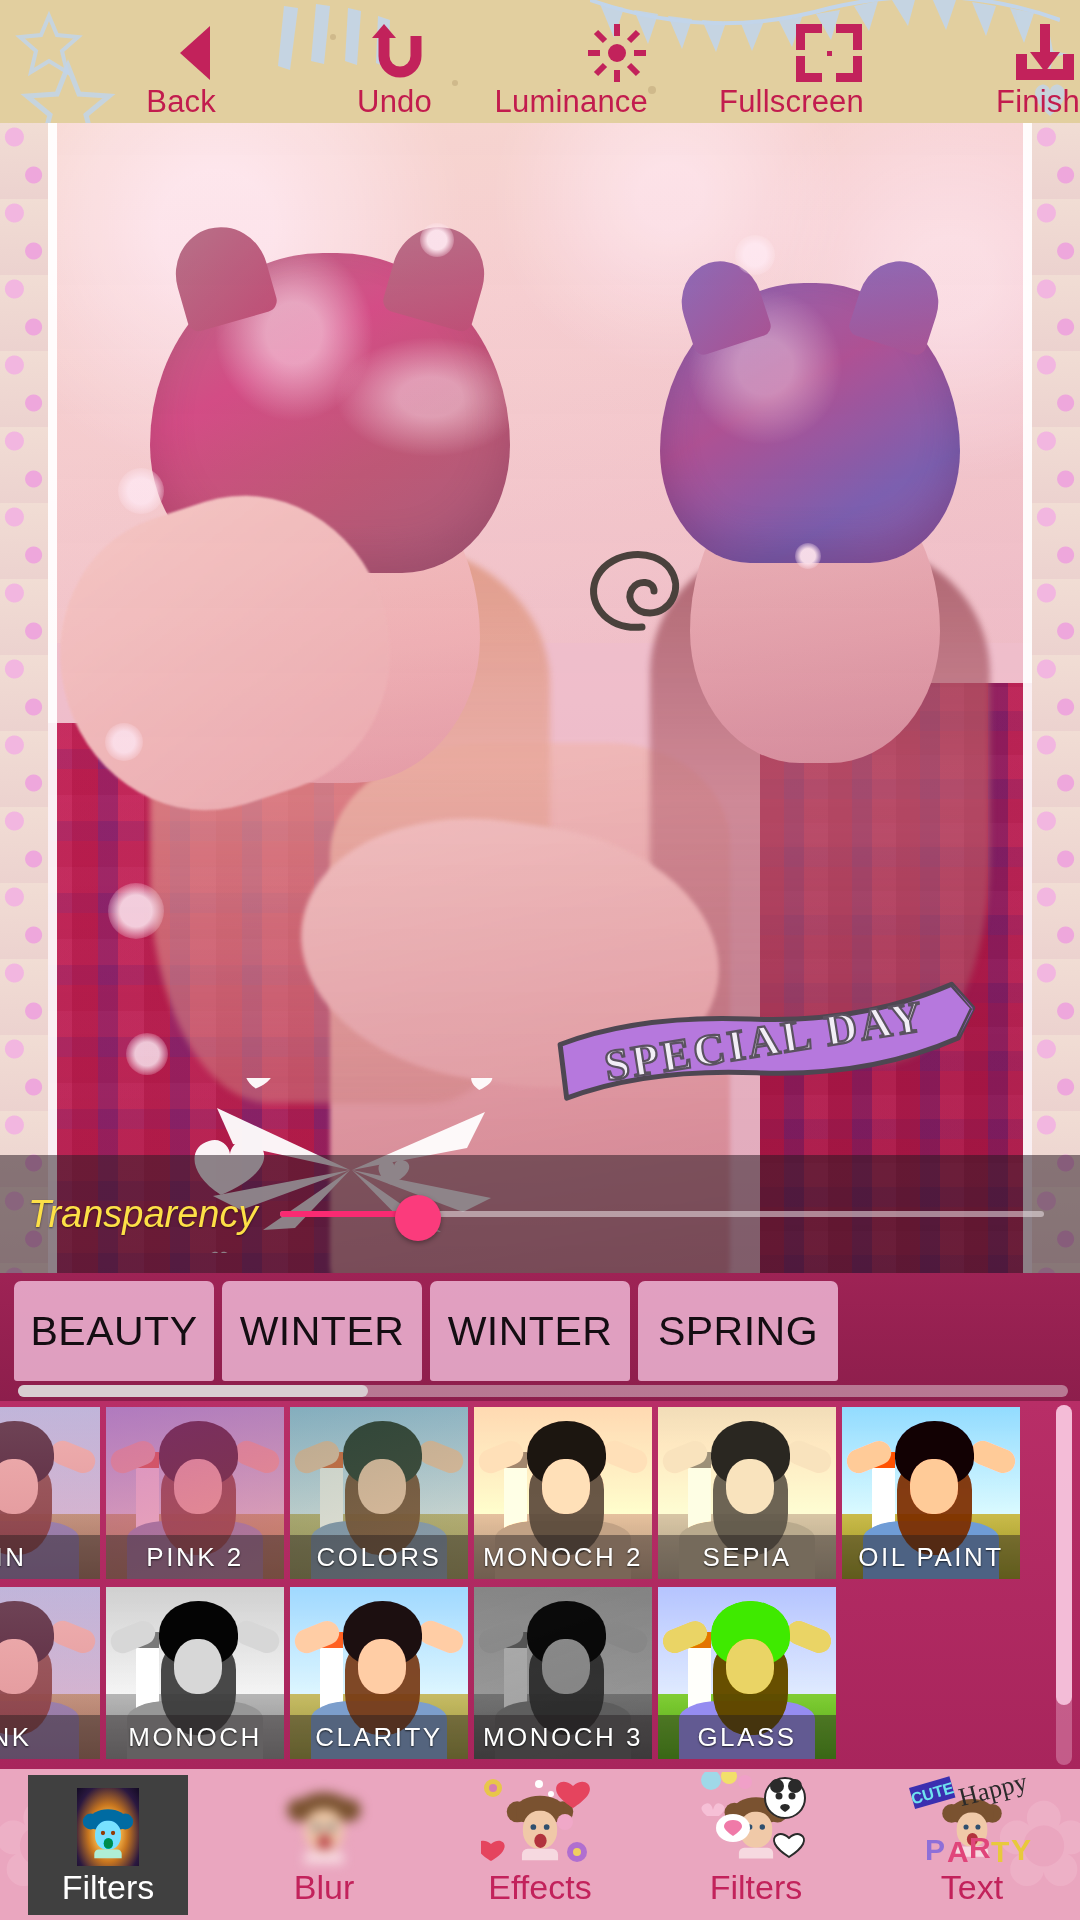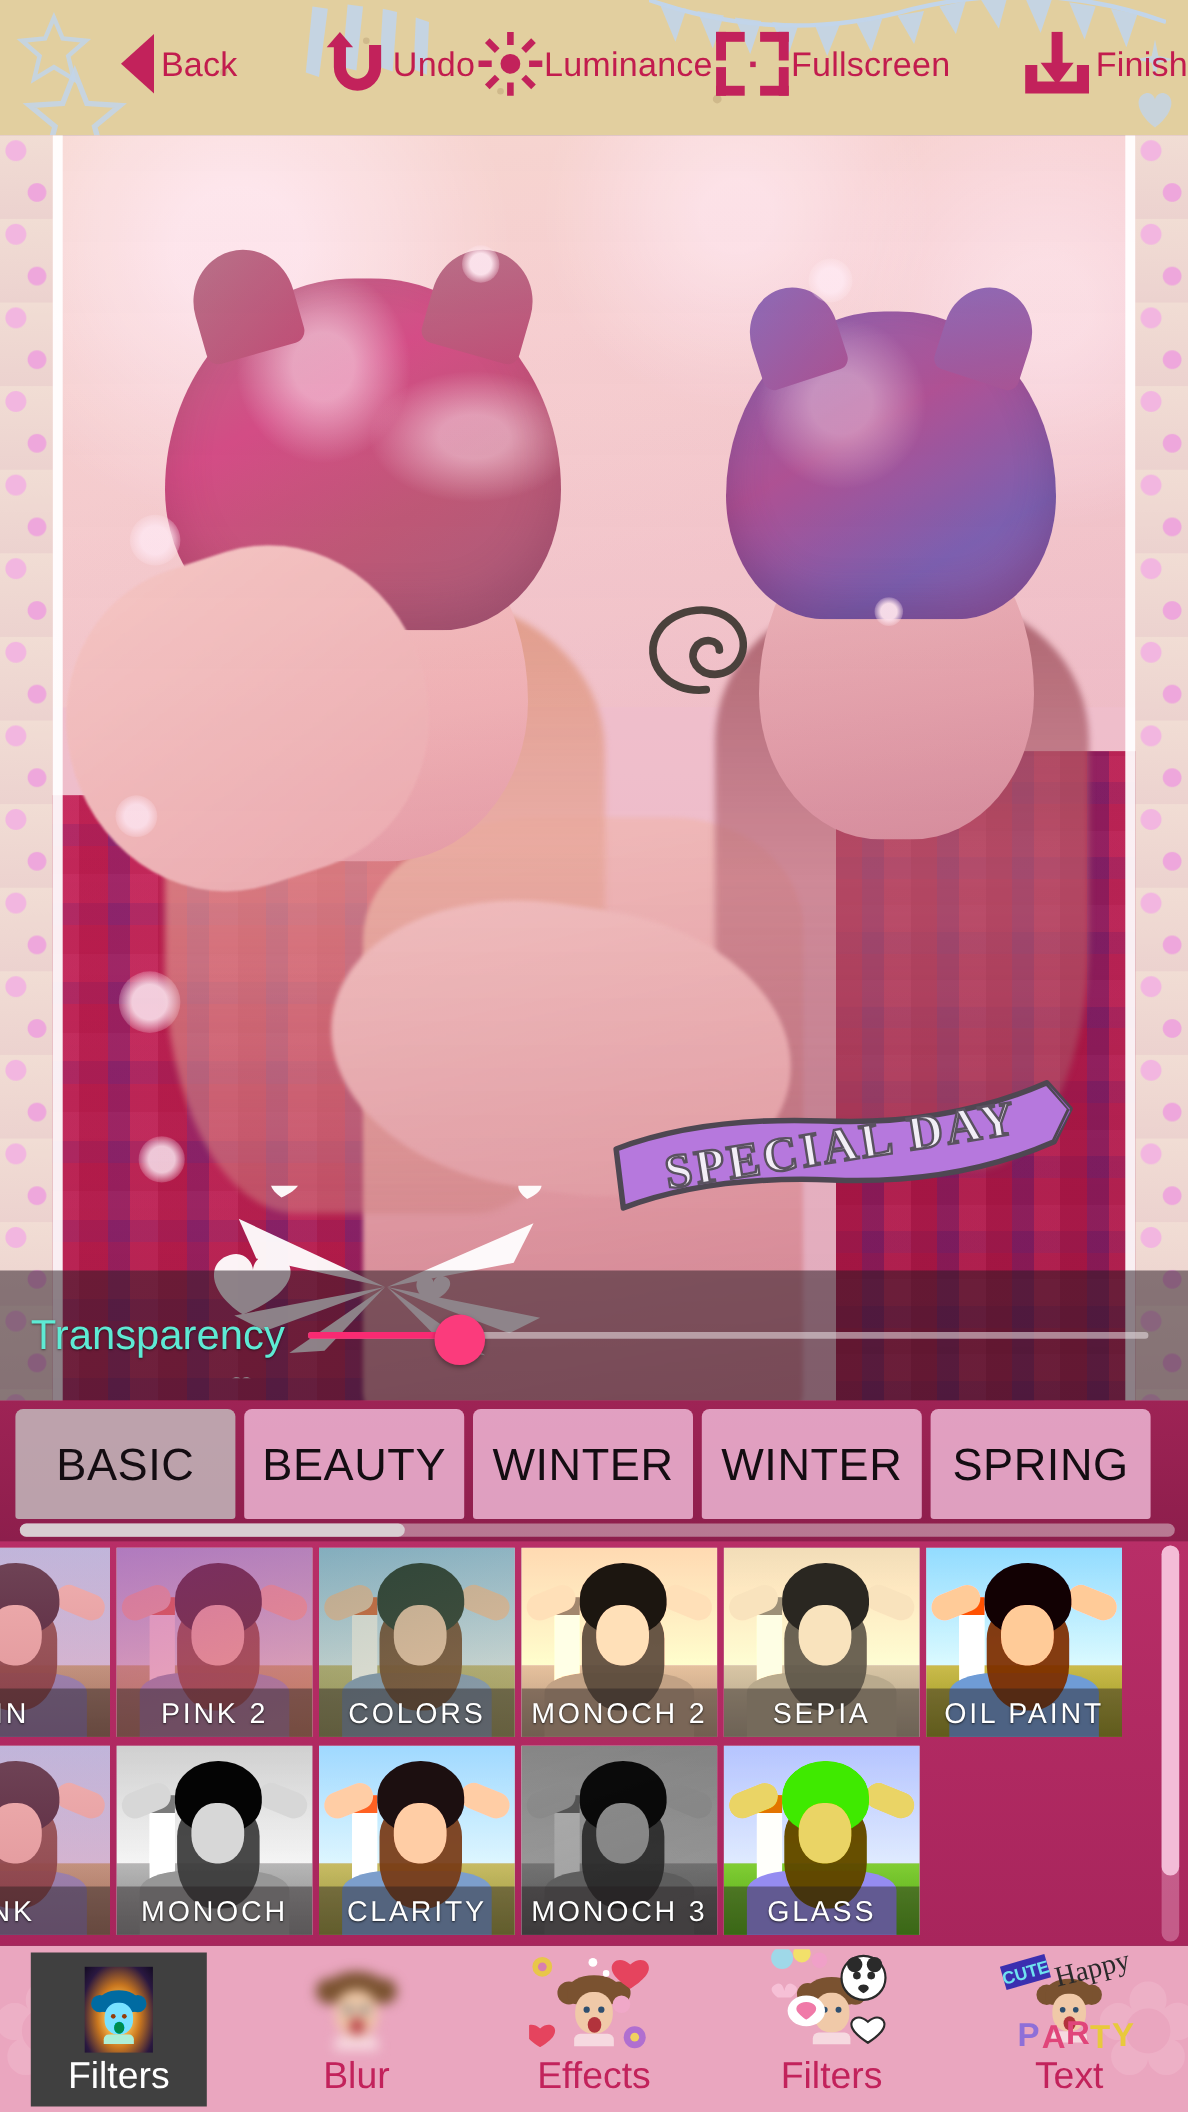--- a/index.html
+++ b/index.html
@@ -10,21 +10,21 @@
   
   #toolbar { position:absolute; left:0; top:0; width:1080px; height:123px;
     background:#e2cf9f; overflow:hidden; }
   .bunting { position:absolute; pointer-events:none; }
   .deco-star { position:absolute; color:#c2d5ea; opacity:.85; }
   .deco-heart { position:absolute; color:#c2d5ea; opacity:.8; }
   .deco-dot { position:absolute; background:#cfb98b; border-radius:50%; }
 
   #tb-items { position:absolute; left:0; top:0; width:1080px; height:123px;
     display:flex; align-items:flex-end; z-index:5; }
-  .tb-item { flex:1; display:flex; flex-direction:row; align-items:center;
+  .tb-item { flex:1; display:flex; flex-direction:column; align-items:flex-end;
     justify-content:flex-end; height:123px; padding-bottom:6px; cursor:pointer; }
   .tb-ico { height:62px; display:flex; align-items:center; justify-content:center;
     margin-bottom:2px; }
   .tb-lbl { font-size:31px; color:#c21c4e; line-height:1; letter-spacing:.2px; }
 
   
   #canvas { position:absolute; left:0; top:123px; width:1080px; height:1176px;
     overflow:hidden; background:#f3d9de; }
   #photo { position:absolute; left:0; top:0; width:1080px; height:1176px; }
 
@@ -110,22 +110,22 @@
 
   
   #st-banner { position:absolute; left:555px; top:870px; width:430px; height:125px;
     z-index:8; transform:rotate(-7deg); }
   #st-spiral { position:absolute; left:578px; top:412px; width:115px; height:110px; z-index:8; }
   #st-hearts { position:absolute; left:155px; top:955px; width:390px; height:175px; z-index:8; }
 
   
   #transbar { position:absolute; left:0; top:1155px; width:1080px; height:118px;
     background:rgba(40,25,35,.52); display:flex; align-items:center; z-index:10; }
-  #trans-label { color:#5eead4; font-size:38px; margin-left:28px; width:252px;
-    text-shadow:0 1px 2px rgba(0,0,0,.5); }
+  #trans-label { color:#fde047; font-size:38px; margin-left:28px; width:252px;
+    text-shadow:0 1px 2px rgba(0,0,0,.5);font-style:italic; }
   #slider-wrap { position:relative; flex:1; height:30px; margin-right:36px; }
   #slider-track { position:absolute; left:0; top:12px; width:100%; height:6px;
     background:rgba(235,225,230,.55); border-radius:3px; }
   #slider-fill { position:absolute; left:0; top:12px; height:6px;
     background:#f92a72; border-radius:3px; }
   #slider-thumb { position:absolute; top:-4px; width:46px; height:46px;
     border-radius:50%; background:#fb3b7c; transform:translateX(-23px);
     box-shadow:0 2px 5px rgba(0,0,0,.35); cursor:pointer; }
 
   
@@ -398,21 +398,20 @@
     <div id="trans-label">Transparency</div>
     <div id="slider-wrap">
       <div id="slider-track"></div>
       <div id="slider-fill" style="width: 18%;"></div>
       <div id="slider-thumb" style="left: 18%;"></div>
     </div>
   </div>
 
   <div id="tabsec">
     <div id="tabs-row">
-      <div class="tab active">BASIC</div>
       <div class="tab">BEAUTY</div>
       <div class="tab">WINTER</div>
       <div class="tab">WINTER</div>
       <div class="tab">SPRING</div>
     </div>
     <div id="tab-scroll-track"></div>
     <div id="tab-scroll-thumb"></div>
   </div>
 
   <div id="gridsec">

